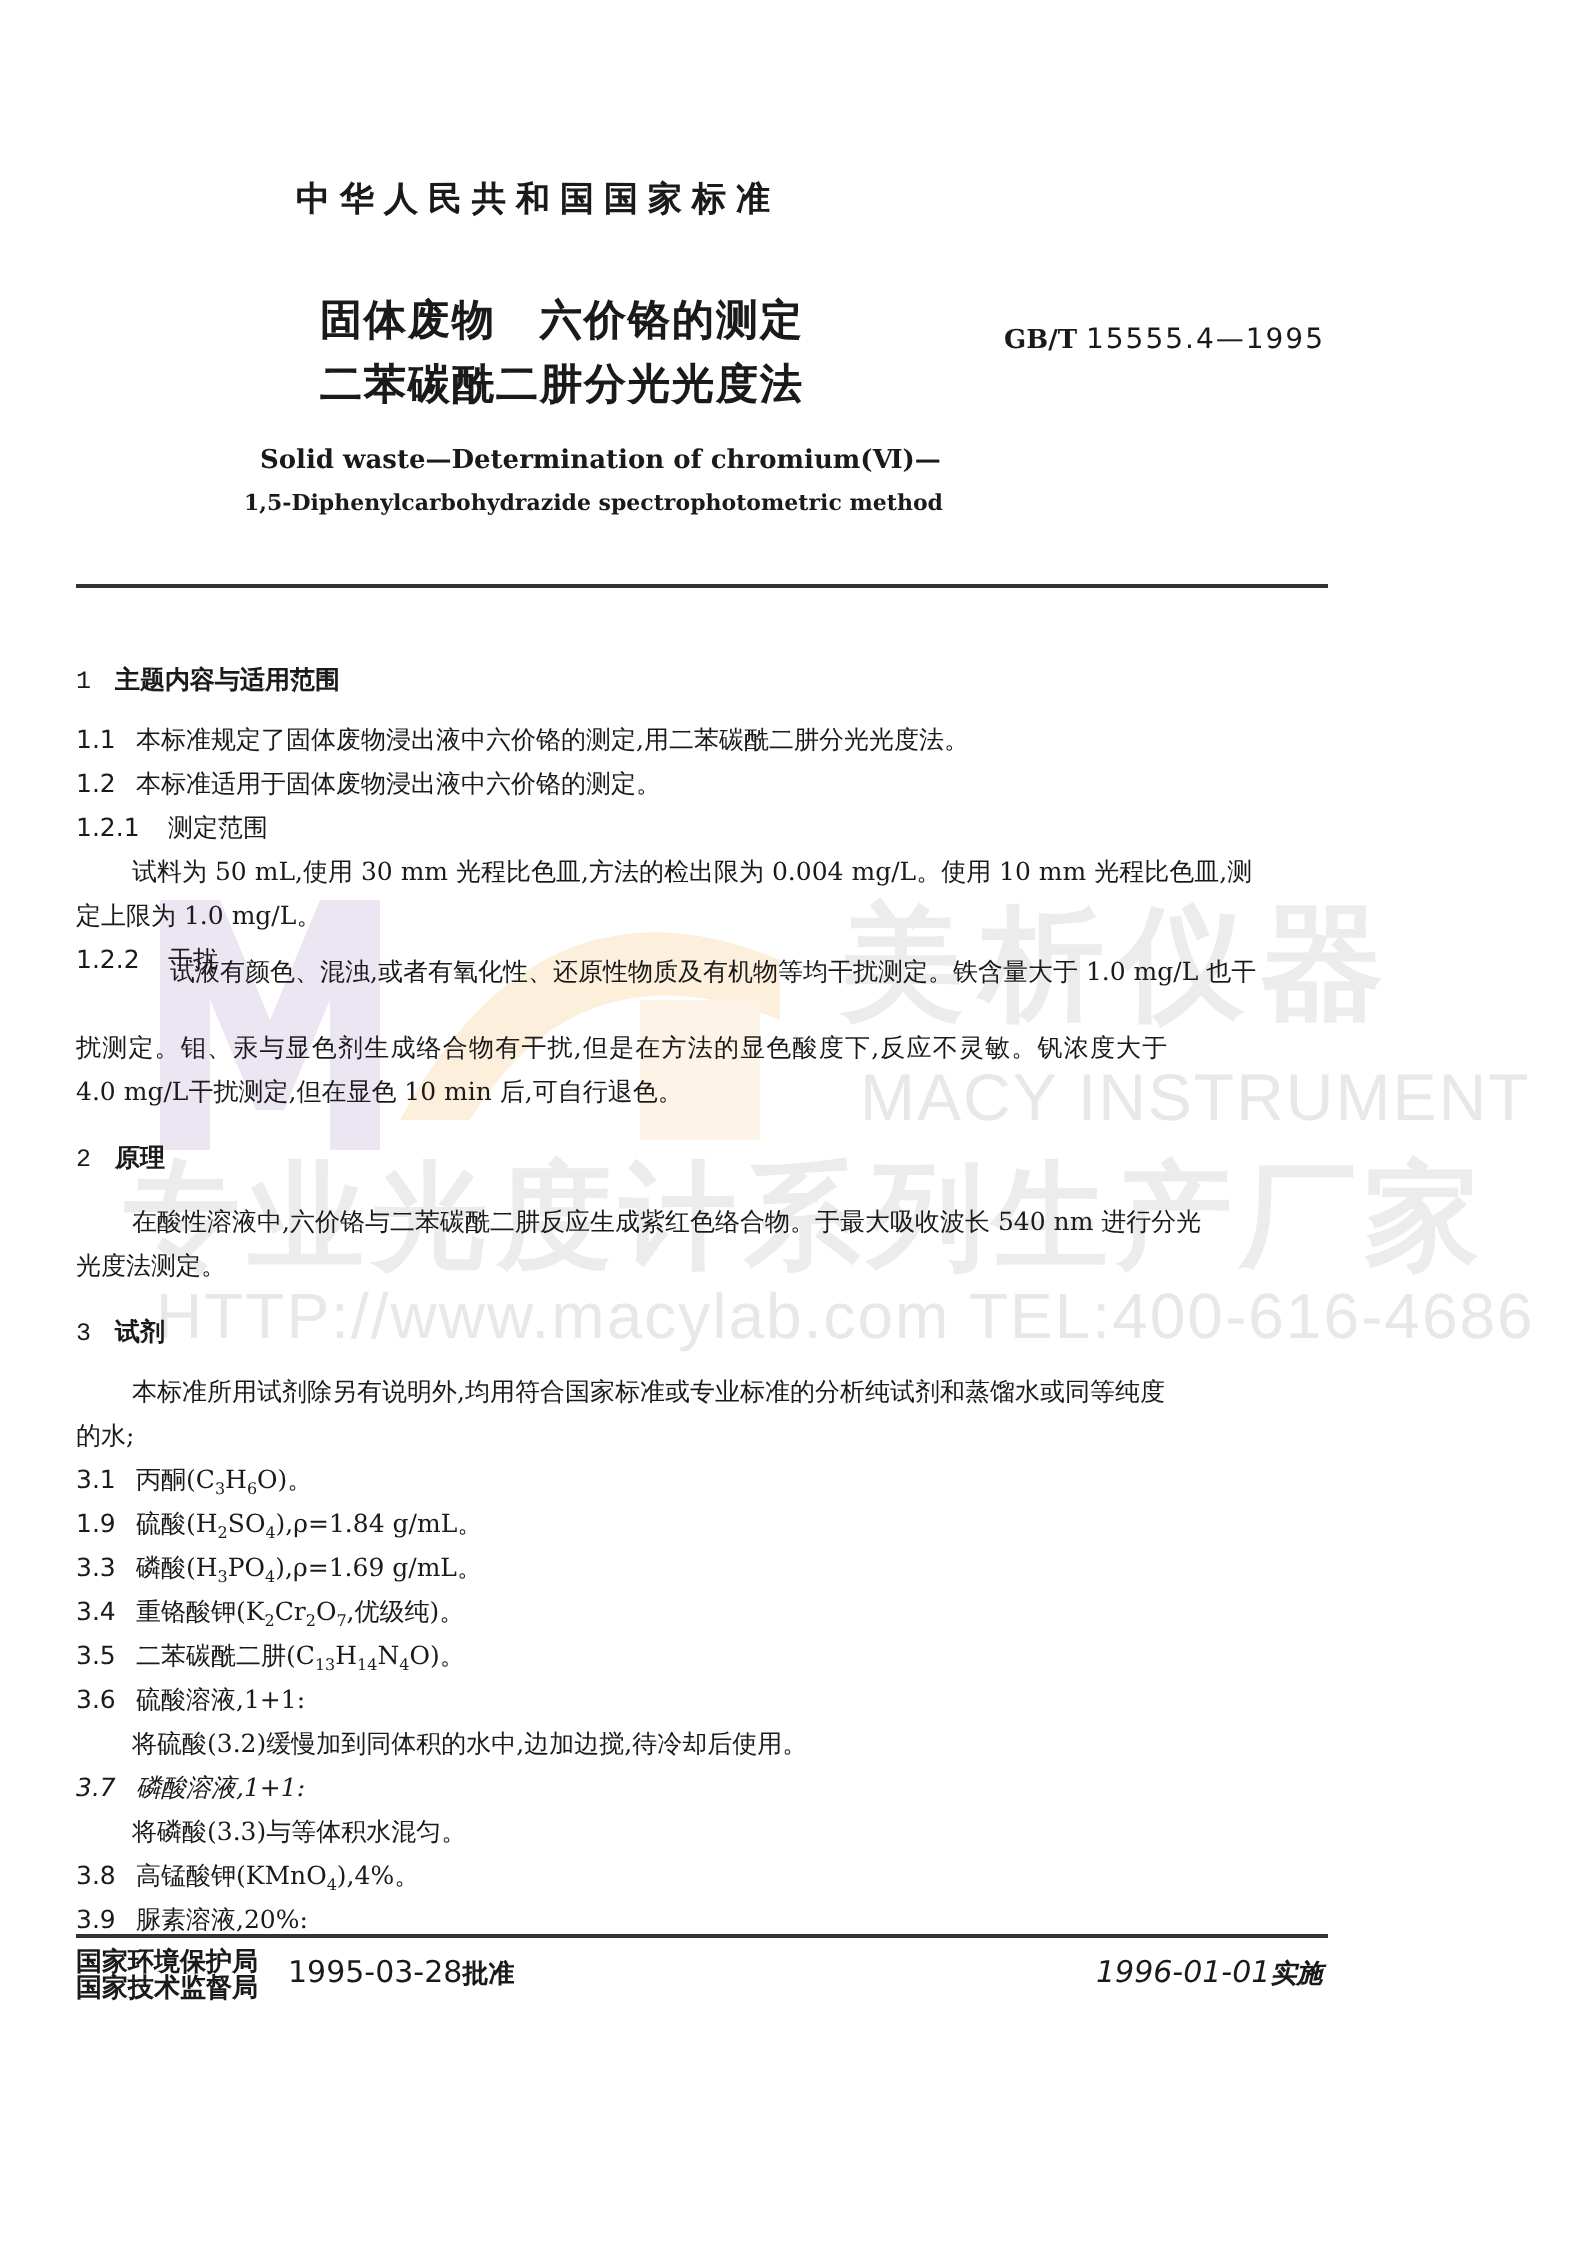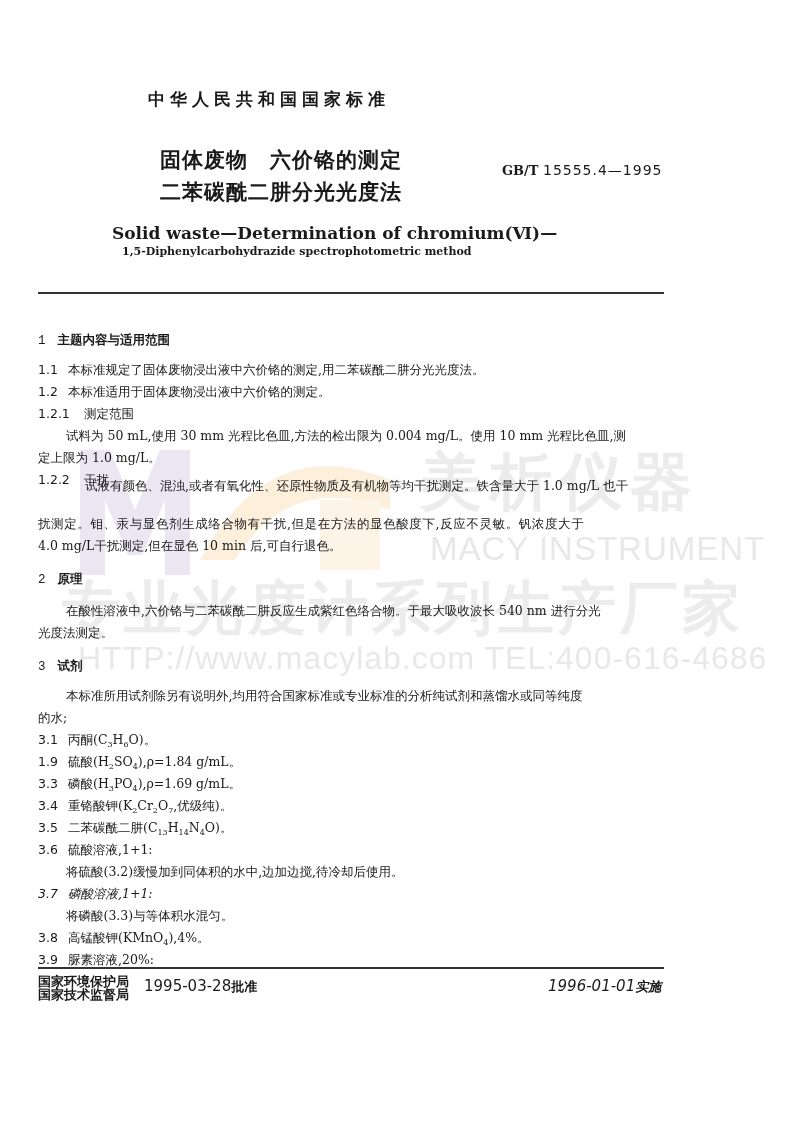--- a/index.html
+++ b/index.html
@@ -16,21 +16,21 @@
   .wm-cn { font-family: "DejaVu Sans", sans-serif; font-weight: bold; color: #ececec; white-space: nowrap; }
   .wm-en { font-family: "Liberation Sans", "DejaVu Sans", sans-serif; color: #e8e8e8; white-space: nowrap; text-align: center; }
   .content { position: relative; z-index: 1; }
 
   .header-top { left: 148px; top: 88px; font-size: 17px; letter-spacing: 5px; }
   .title1 { left: 160px; top: 146px; font-size: 21px; letter-spacing: 1px; }
   .title2 { left: 160px; top: 178px; font-size: 21px; letter-spacing: 1px; }
   .std-no { left: 502px; top: 162px; font-size: 14px; }
   .std-no .gb { font-family: "DejaVu Serif", serif; font-weight: bold; font-size: 13px; }
   .std-no .num { font-family: "DejaVu Sans", sans-serif; font-weight: normal; letter-spacing: 1px; }
-  .en1 { left: 112px; top: 223px; font-size: 17px; font-weight: bold; font-family: "DejaVu Serif", serif; }
+  .en1 { left: 130px; top: 223px; font-size: 13px; font-weight: bold; font-family: "DejaVu Serif", serif; }
   .en2 { left: 122px; top: 245px; font-size: 11px; font-weight: bold; font-family: "DejaVu Serif", serif; }
 
   .rule { left: 38px; width: 626px; height: 2px; background: #333; }
 
   .line { position: absolute; left: 38px; font-size: 12.5px; white-space: nowrap; line-height: 16px; }
   .sec-h { font-family: Liberation Mono, monospace; font-size: 12.5px; }
   .sec-h .t { font-weight: bold; margin-left: 12px; }
   .num { font-family: "DejaVu Sans", sans-serif; display: inline-block; }
   .item .num { width: 30px; }
   .sub .num { width: 46px; }

